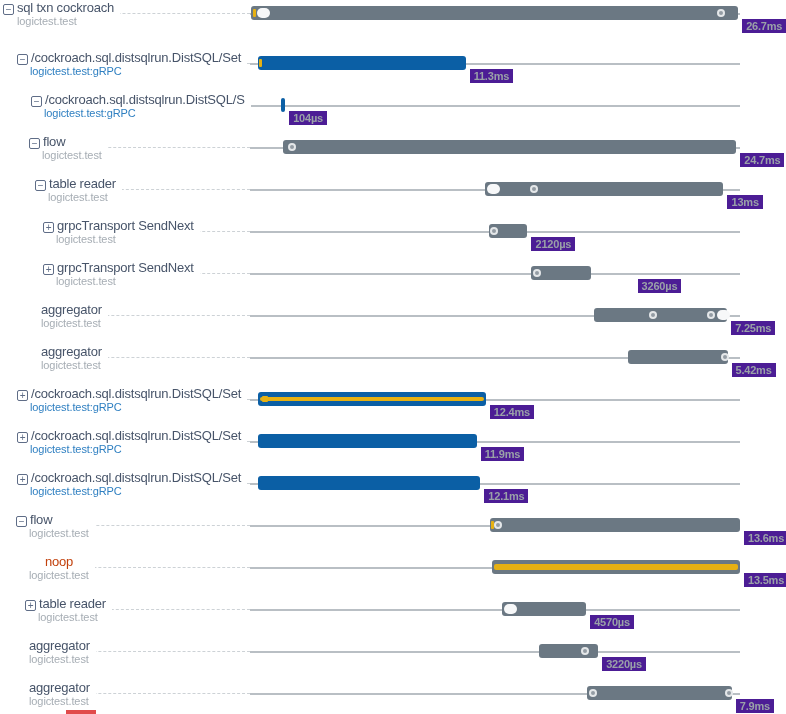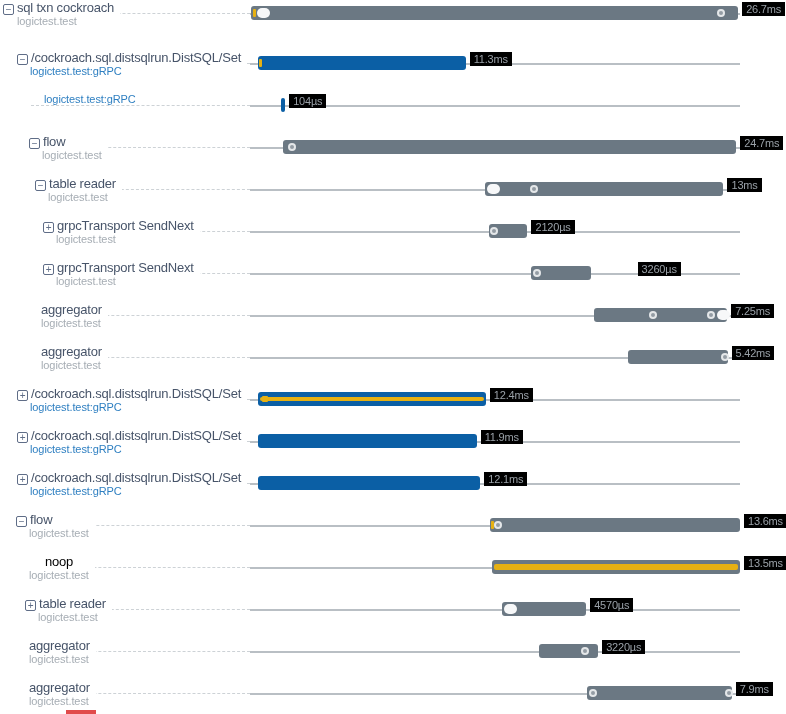--- a/index.html
+++ b/index.html
@@ -23,22 +23,22 @@
   .sub { line-height:12px; font-size:11px; margin-top:0px; letter-spacing:-0.1px; }
   .bar { position:absolute; top:6px; height:14px; border-radius:3px; z-index:3; }
   .stripe { position:absolute; left:2px; right:2px; top:4px; height:6px; border-radius:2px; z-index:1; }
   .mk { position:absolute; z-index:2; }
   .mk.pill { width:13px; height:10px; top:2px; border-radius:5px; background:#f7f8f9; }
   .mk.dot  { width:8px; height:8px; top:3px; border-radius:50%; background:#e4e7e9; }
   .mk.dot .mki { position:absolute; left:2px; top:2px; width:4px; height:4px; border-radius:50%; background:#949ca4; }
   .mk.ytick  { width:3px; height:8px; top:3px; border-radius:1px; background:#e6b012; }
   .mk.ysquare{ width:6px; height:6px; top:4px; border-radius:1px; background:#e6b012; }
   .dur {
-    position:absolute; top:2px; line-height:14px; font-size:11px; color:#9aa1a8;
-    background:#000000; padding:0 4px; z-index:4; white-space:nowrap; letter-spacing:-0.2px;
+    position:absolute; top:19px; line-height:14px; font-size:11px; color:#9aa1a8;
+    background:#4c1d95; padding:0 4px; z-index:4; white-space:nowrap; letter-spacing:-0.2px;font-weight:bold;
   }
   .clipped-red { position:absolute; background:#e14b4b; z-index:5; }
 </style>
 </head>
 <body>
 
 <div class="screen">
   <div class="rows">
   <div class="row" style="height: 42px;">
     <div class="leader" style="left: 3px; width: 247px;"></div>
@@ -73,20 +73,23 @@
 
     <span class="mk ytick" style="left: 0.4%;"></span>
         </div>
     <span class="dur" style="left: 469.637px; color: rgb(154, 161, 168);">11.3ms</span>
   </div>
 
   <div class="row" style="height: 42px;">
     <div class="leader" style="left: 31px; width: 219px;"></div>
     <div class="ctx"></div>
     <div class="labels" style="left: 31px;">
+      <div class="nameline" style="color: rgb(71, 84, 105);">
+        <span class="twisty">−</span><span class="name">/cockroach.sql.distsqlrun.DistSQL/S</span>
+      </div>
       <div class="sub" style="color: rgb(46, 127, 193); margin-left: 13px;">logictest.test:gRPC</div>
     </div>
     <div class="bar" style="left: 281.199px; width: 4px; background: rgb(11, 95, 165);">
       
     </div>
     <span class="dur" style="left: 289.199px; color: rgb(154, 161, 168);">104µs</span>
   </div>
 
   <div class="row" style="height: 42px;">
     <div class="leader" style="left: 29px; width: 221px;"></div>
@@ -263,21 +266,21 @@
             <span class="mki"></span>
           </span>
         </div>
     <span class="dur" style="left: 744px; color: rgb(154, 161, 168);">13.6ms</span>
   </div>
 
   <div class="row" style="height: 42px;">
     <div class="leader" style="left: 29px; width: 221px;"></div>
     <div class="ctx"></div>
     <div class="labels" style="left: 29px;">
-      <div class="nameline" style="color: #000000; padding-left: 16px;">
+      <div class="nameline" style="color: #c2410c; padding-left: 16px;">
         <span class="name">noop</span>
       </div>
       <div class="sub" style="color: rgb(166, 173, 180); margin-left: 0px;">logictest.test</div>
     </div>
     <div class="bar" style="left: 492.247px; width: 247.753px; background: rgb(107, 120, 131);">
       <div class="stripe" style="background: rgb(230, 176, 18);"></div>
     </div>
     <span class="dur" style="left: 744px; color: rgb(154, 161, 168);">13.5ms</span>
   </div>
 

